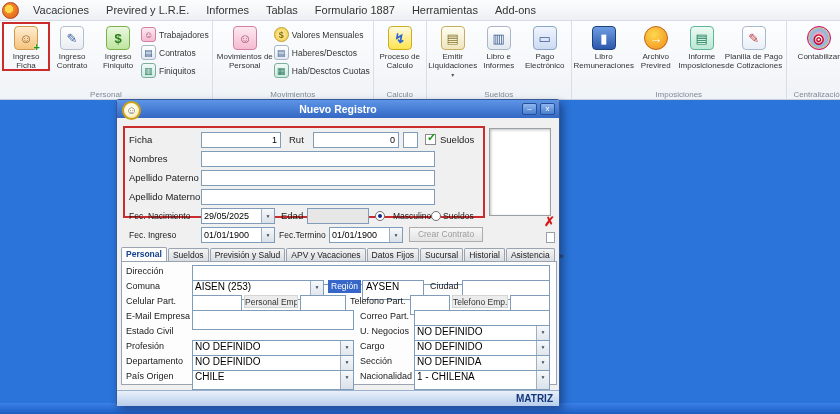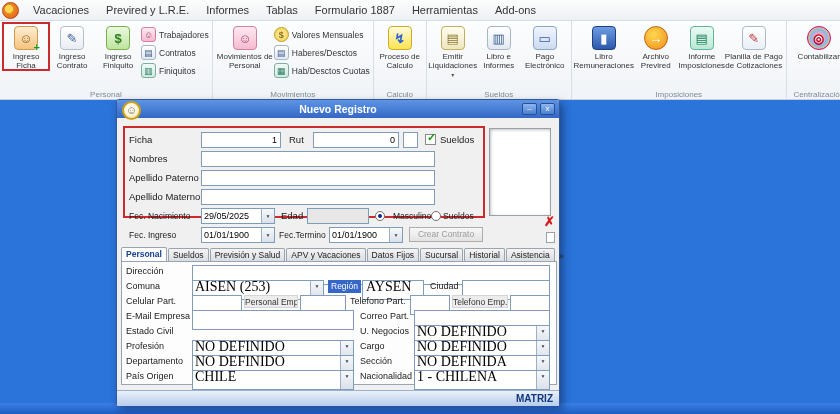--- a/index.html
+++ b/index.html
@@ -99,21 +99,21 @@
   .tabstrip { position:absolute; left:4px; top:128px; width:436px; height:15px; display:flex; align-items:flex-end; }
   .tab { font-size:8.5px; padding:1px 4px; background:linear-gradient(#f4f4f4,#d9dde2);
     border:1px solid #9aa4b0; border-bottom:none; border-radius:2px 2px 0 0; color:#222;
     margin-right:1px; white-space:nowrap; }
   .tab.sel { background:#fdfdfd; color:#15418f; font-weight:bold; padding-bottom:2px; }
   .tabmore { margin-left:auto; font-size:9px; font-weight:bold; color:#234; padding:0 3px; }
 
   .panel { position:absolute; left:4px; top:143px; width:436px; height:124px;
     background:#fdfdfd; border:1px solid #9aa4b0; }
   .panel .lab { font-size:9px; line-height:13px; }
-  .panel .field, .panel .combo { height:20px; font-size:14px;font-family:Liberation Serif, serif; }
+  .panel .field, .panel .combo { height:20px; font-size:10px; }
   .panel .field { line-height:11px; }
   .panel .combo .val { line-height:11px; }
   .panel .combo::after { padding-top:3px; }
   .inlab { position:absolute; font-size:8.5px; height:13px; line-height:12px; text-align:center;
     background:#ececec; border:1px solid #d4d4d4; color:#333; overflow:hidden; white-space:nowrap; }
   .bluehl { position:absolute; background:#3566c8; color:#fff; font-size:8.5px;
     height:13px; line-height:13px; padding:0 3px; white-space:nowrap; }
 
   .statusbar { position:absolute; left:0; top:272px; width:100%; height:16px;
     background:linear-gradient(#e9f0fa,#b7cdeb); border-top:1px solid #9ab0cc;

